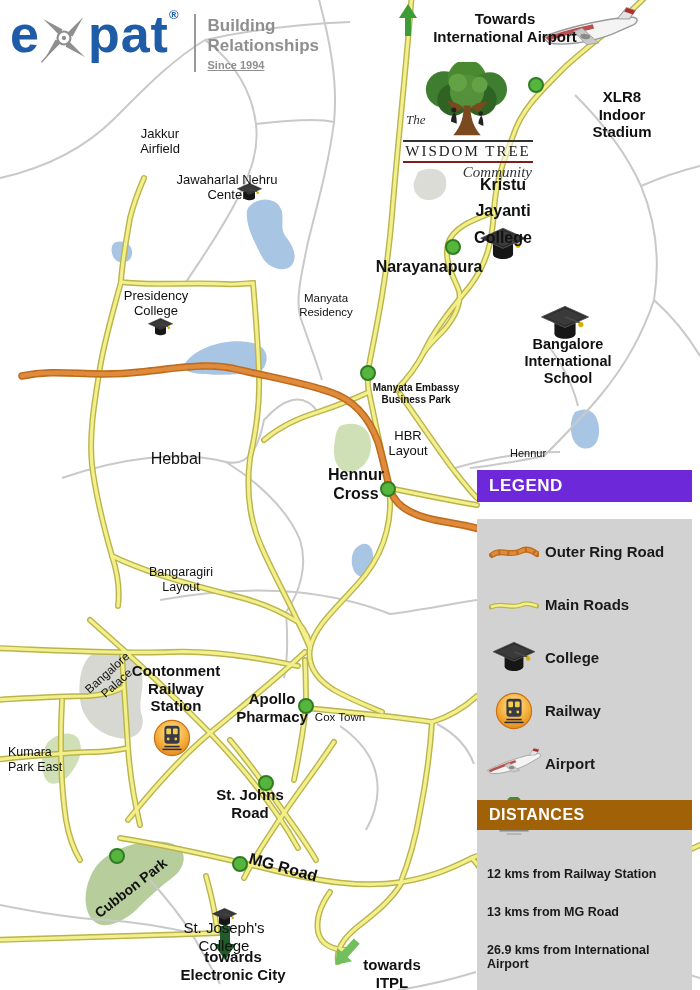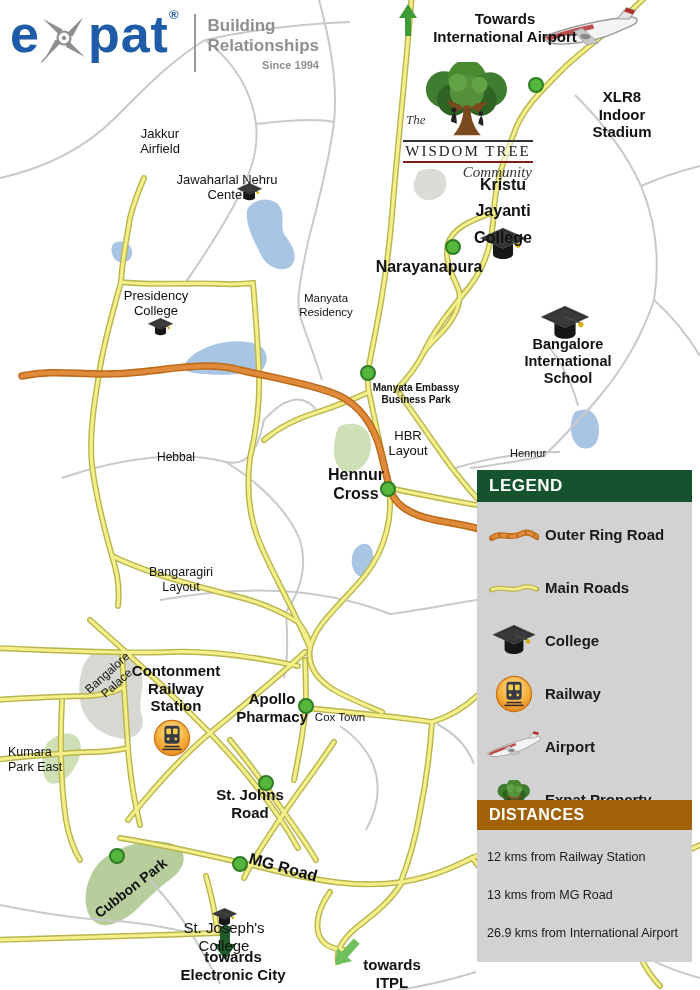--- a/index.html
+++ b/index.html
@@ -7,39 +7,39 @@
          font-family:"Liberation Sans",sans-serif;}
   #roads{position:absolute;left:0;top:0;}
   
   .hdr{position:absolute;left:10px;top:8px;width:330px;height:80px;display:flex;align-items:flex-start;}
   .brand{display:flex;align-items:center;color:#1E5CA8;font-weight:bold;
          font-size:52px;letter-spacing:1px;line-height:1;}
   .brand .reg{font-size:13px;vertical-align:top;position:relative;top:-20px;color:#1E5CA8;}
   .pin{width:52px;height:52px;margin:0 -2px;position:relative;top:4px;}
   .divider{width:2px;height:58px;background:#9a9a9a;margin:6px 12px 0 14px;}
   .tagline{color:#8f8f8f;font-weight:bold;font-size:17px;line-height:1.2;white-space:pre-line;margin-top:8px;}
-  .since{color:#8f8f8f;font-size:11px;font-weight:bold;text-align:right;margin-top:2px;}
+  .since{color:#8f8f8f;font-size:11px;font-weight:bold;text-align:left;margin-top:2px;text-decoration:underline;}
   
   .lbl{position:absolute;white-space:pre-line;text-align:center;transform:translateX(-50%);
        font-size:13px;line-height:1.18;color:#111;}
   .b{font-weight:bold;}
   
   .wlogo{position:absolute;left:398px;top:60px;width:140px;text-align:center;}
   .wlogo .the{position:absolute;left:8px;top:52px;font:italic 13px "Liberation Serif",serif;color:#333;}
   .wlogo .wname{margin-top:-4px;font:15px "Liberation Serif",serif;letter-spacing:2px;color:#222;
        border-top:2px solid #333;border-bottom:2px solid #7f1d1d;padding:1px 2px;display:inline-block;background:rgba(255,255,255,.55);}
   .wlogo .comm{font:italic 15px "Liberation Serif",serif;color:#333;text-align:right;padding-right:6px;margin-top:1px;}
   
   .panel{position:absolute;left:477px;width:215px;}
   .panel-hdr{color:#fff;font-weight:bold;font-size:17px;letter-spacing:.5px;padding:6px 12px;}
-  .panel-body{background:#d2d2d2;}
+  .panel-body{background:#d2d2d2;margin-top:17px;}
   .legend-row{display:flex;align-items:center;height:53px;padding-left:6px;}
   .legend-ico{width:62px;display:flex;justify-content:center;align-items:center;flex:0 0 62px;}
   .legend-txt{font-weight:bold;font-size:15px;color:#1a1a1a;}
-  .dist-row{font-weight:normal;font-size:12.5px;color:#1a1a1a;padding:12px 10px 12px 10px;}
+  .dist-row{font-weight:bold;font-size:12.5px;color:#1a1a1a;padding:12px 10px 12px 10px;}
 </style>
 </head>
 <body>
 
 <div id="stage">
 
   <svg id="roads" width="700" height="990" viewBox="0 0 700 990">
     <defs>
       <symbol id="cap" viewBox="0 0 44 34">
         <path d="M13,15 L31,15 L31,25 C31,31 13,31 13,25 Z" fill="#161616"></path>
@@ -273,21 +273,21 @@
 Residency</div>
   <div class="lbl b" style="left:568px;top:336px;font-size:14.5px;">Bangalore International
 School</div>
   <div class="lbl b" style="left:416px;top:382px;font-size:10px;">Manyata Embassy
 Business Park</div>
   <div class="lbl" style="left:408px;top:428px;">HBR
 Layout</div>
   <div class="lbl" style="left:528px;top:447px;font-size:11px;">Hennur</div>
   <div class="lbl b" style="left:356px;top:466px;font-size:16px;">Hennur
 Cross</div>
-  <div class="lbl" style="left:176px;top:450px;font-size:12px;">Hebbal</div>
+  <div class="lbl" style="left:176px;top:450px;font-size:16px;">Hebbal</div>
   <div class="lbl" style="left:181px;top:565px;font-size:12.5px;">Bangaragiri
 Layout</div>
   <div class="lbl b" style="left:176px;top:662px;font-size:15px;">Contonment
 Railway
 Station</div>
   <div class="lbl" style="left:112px;top:678px;font-size:12px;transform:translate(-50%,-50%) rotate(-42deg);">Bangalore
 Palace</div>
   <div class="lbl b" style="left:272px;top:690px;font-size:15px;">Apollo
 Pharmacy</div>
   <div class="lbl" style="left:340px;top:711px;font-size:11.5px;">Cox Town</div>
@@ -298,21 +298,21 @@
   <div class="lbl b" style="left:283px;top:868px;font-size:16px;transform:translate(-50%,-50%) rotate(15deg);">MG Road</div>
   <div class="lbl b" style="left:131px;top:888px;font-size:14px;transform:translate(-50%,-50%) rotate(-38deg);">Cubbon Park</div>
   <div class="lbl" style="left:224px;top:919px;font-size:15px;">St. Joseph's
 College</div>
   <div class="lbl b" style="left:233px;top:948px;font-size:15px;">towards
 Electronic City</div>
   <div class="lbl b" style="left:392px;top:956px;font-size:15px;">towards
 ITPL</div>
 
   <div class="panel" style="top:470px;">
-    <div class="panel-hdr" style="background:#14532d;">LEGEND</div>
+    <div class="panel-hdr" style="background:#6d28d9;">LEGEND</div>
     <div class="panel-body" style="padding:6px 0 4px 0;">
       <div class="legend-row">
         <span class="legend-ico">
           <svg width="50" height="16" viewBox="0 0 50 16">
               <path d="M3,11 C12,4 22,13 32,7 C39,3 45,8 48,10" fill="none" stroke="#bd6c1c" stroke-width="6" stroke-linecap="round"></path>
               <path d="M3,11 C12,4 22,13 32,7 C39,3 45,8 48,10" fill="none" stroke="#e08a3c" stroke-width="3.5" stroke-dasharray="7 2"></path>
             </svg>
         </span>
         <span class="legend-txt">Outer Ring Road</span>
       </div>

